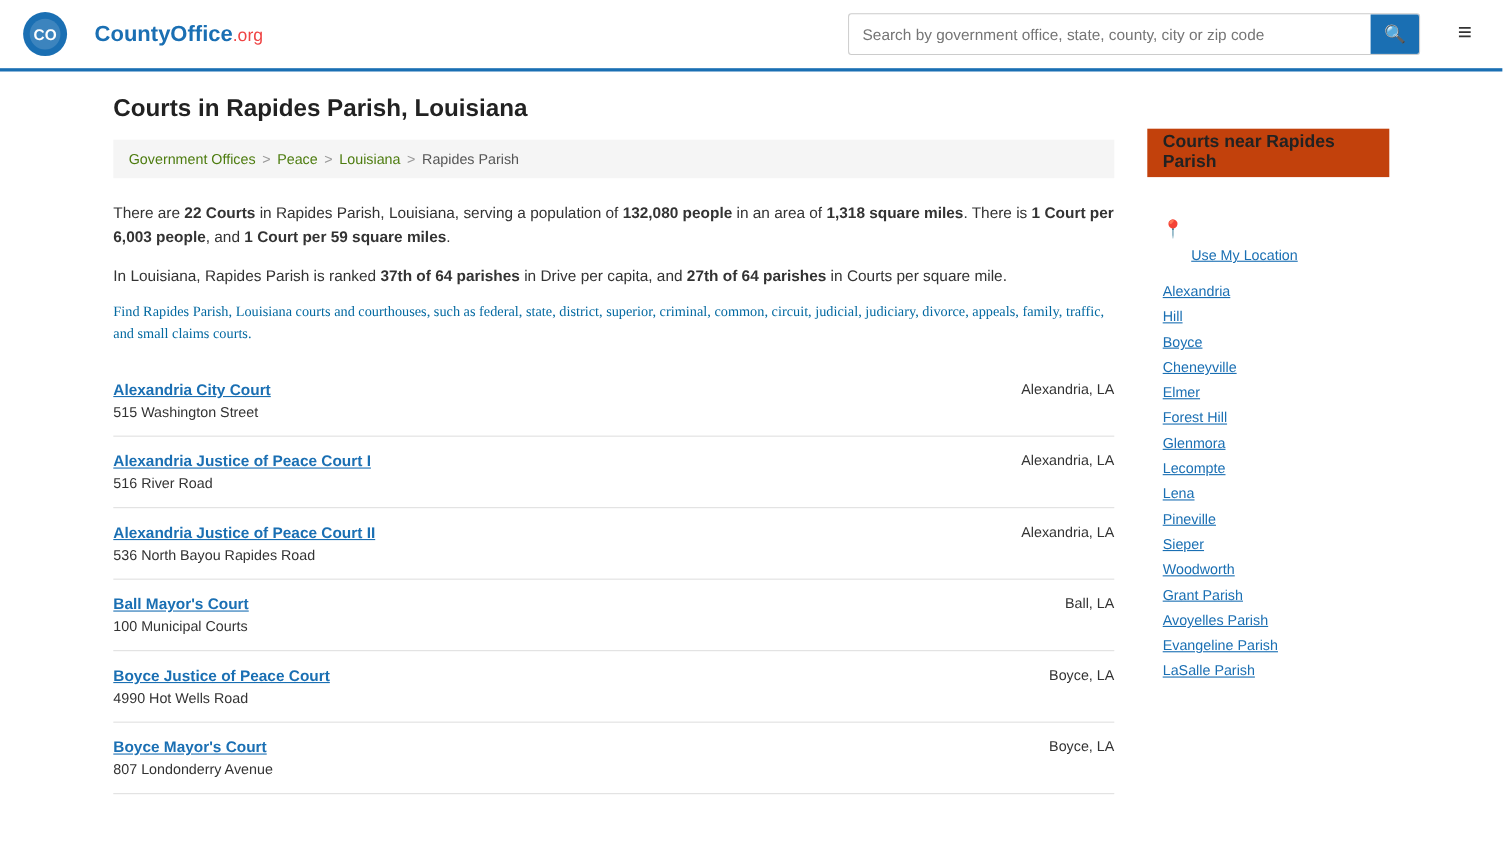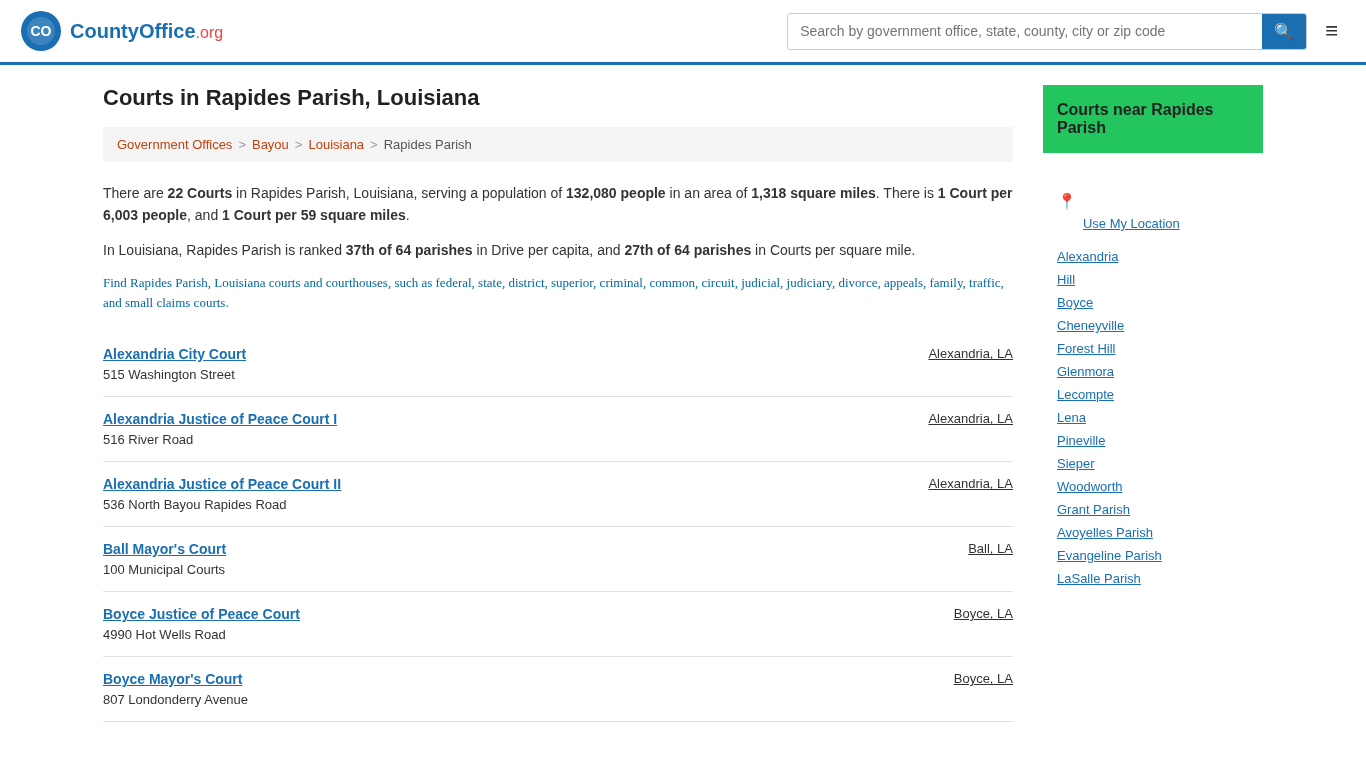--- a/index.html
+++ b/index.html
@@ -10,30 +10,30 @@
       background: #fff;
       border-bottom: 3px solid #1a6fb3;
       padding: 10px 20px;
       display: flex;
       align-items: center;
       justify-content: space-between;
     }
     .logo-area {
       display: flex;
       align-items: center;
-      gap: 8px;
+      gap: 24px;
     }
     .logo-icon {
       width: 42px;
       height: 42px;
     }
     .header-right {
       display: flex;
-      align-items: center;
-      gap: 10px;
+      align-items: flex-start;
+      gap: 26px;
     }
     .search-bar {
       display: flex;
       align-items: center;
       border: 1px solid #ccc;
       border-radius: 3px;
       overflow: hidden;
       width: 520px;
     }
     .search-bar input {
@@ -90,21 +90,21 @@
       background: #f5f5f5;
       padding: 10px 14px;
       font-size: 13px;
       color: #555;
       margin-bottom: 20px;
       display: flex;
       align-items: center;
       gap: 6px;
     }
     .breadcrumb a {
-      color: #c2410c;
+      color: #4d7c0f;
       text-decoration: none;
     }
     .breadcrumb-sep {
       color: #999;
     }
 
     
     .info-text {
       font-size: 14px;
       line-height: 1.6;
@@ -151,31 +151,31 @@
       margin-bottom: 4px;
     }
     .court-address {
       font-size: 13px;
       color: #333;
     }
     .court-city {
       font-size: 13px;
       color: #333;
       white-space: nowrap;
-      text-decoration: underline;
     }
 
     
     .sidebar-title {
       font-size: 16px;
       font-weight: bold;
       color: #222;
-      background: #22c55e;
-      padding: 16px 14px;
+      background: #c2410c;
+      padding: 4px 14px;
       margin-bottom: 12px;
+      margin-top: 32px;
     }
     .sidebar-link {
       display: block;
       color: #1a6fb3;
       text-decoration: underline;
       font-size: 13px;
       padding: 4px 14px;
       cursor: pointer;
     }
     .use-location {
@@ -221,21 +221,21 @@
 </div>
 
 <div class="main-container">
 
   <div class="content-area">
     <h1 class="page-title">Courts in Rapides Parish, Louisiana</h1>
 
     <div class="breadcrumb">
       <a href="#">Government Offices</a>
       <span class="breadcrumb-sep">&gt;</span>
-      <a href="#">Bayou</a>
+      <a href="#">Peace</a>
       <span class="breadcrumb-sep">&gt;</span>
       <a href="#">Louisiana</a>
       <span class="breadcrumb-sep">&gt;</span>
       <span>Rapides Parish</span>
     </div>
 
     <p class="info-text">
       <span>There are </span><strong>22 Courts</strong><span> in Rapides Parish, Louisiana, serving a population of </span><strong>132,080 people</strong><span> in an area of </span><strong>1,318 square miles</strong><span>. There is </span><strong>1 Court per 6,003 people</strong><span>, and </span><strong>1 Court per 59 square miles</strong><span>.</span>
     </p>
     <p class="info-text">
@@ -294,20 +294,21 @@
     <div class="sidebar-title">Courts near Rapides Parish</div>
     <div class="use-location">
       <span class="location-icon">📍</span>
       <a href="#">Use My Location</a>
     </div>
     <div id="sidebar-cities">
         <a href="#" class="sidebar-link">Alexandria</a>
         <a href="#" class="sidebar-link">Hill</a>
         <a href="#" class="sidebar-link">Boyce</a>
         <a href="#" class="sidebar-link">Cheneyville</a>
+        <a href="#" class="sidebar-link">Elmer</a>
         <a href="#" class="sidebar-link">Forest Hill</a>
         <a href="#" class="sidebar-link">Glenmora</a>
         <a href="#" class="sidebar-link">Lecompte</a>
         <a href="#" class="sidebar-link">Lena</a>
         <a href="#" class="sidebar-link">Pineville</a>
         <a href="#" class="sidebar-link">Sieper</a>
         <a href="#" class="sidebar-link">Woodworth</a>
       </div>
     <div id="sidebar-parishes">
         <a href="#" class="sidebar-link">Grant Parish</a>

